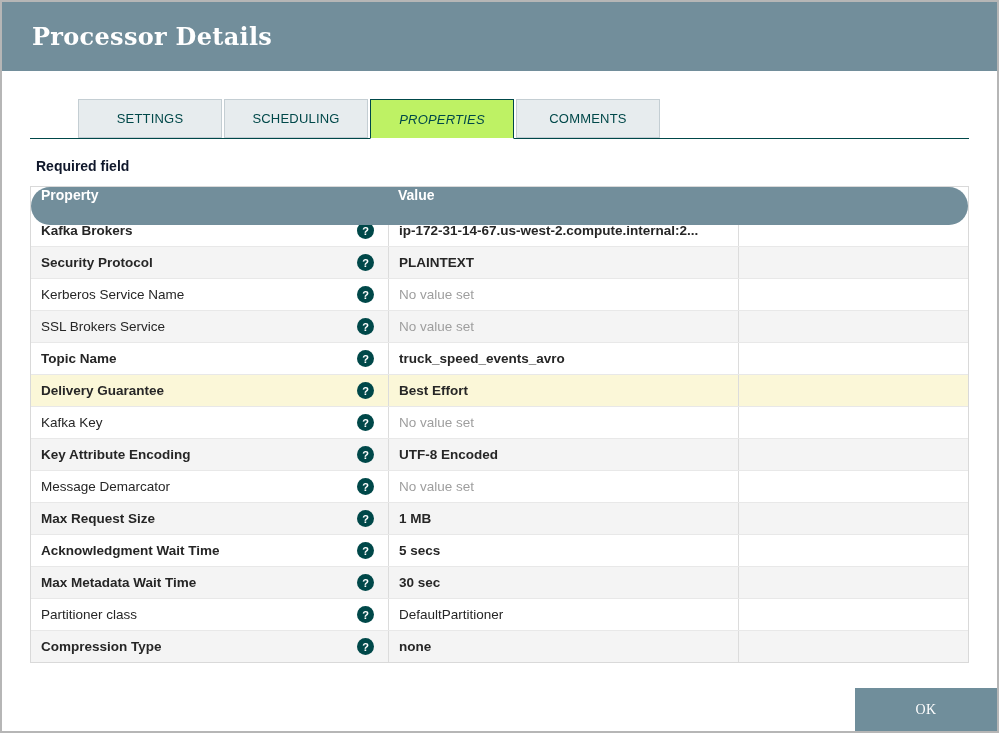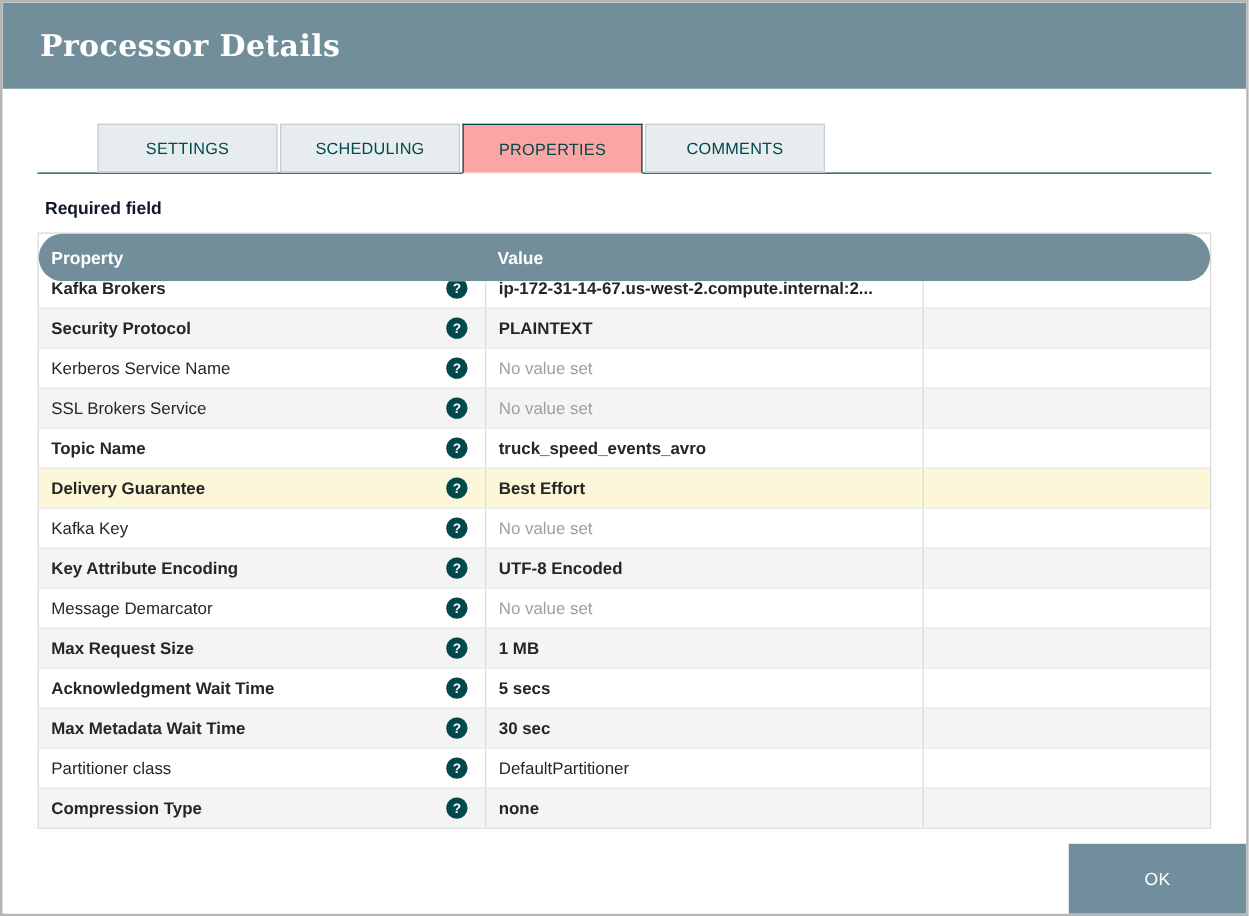--- a/index.html
+++ b/index.html
@@ -9,44 +9,44 @@
   }
   .header{height:69px;background:var(--header-bg);display:flex;align-items:center;padding:0 30px;}
   .title{color:#fff;font-family:"DejaVu Serif",serif;font-weight:bold;font-size:24px;letter-spacing:.3px;}
   .content{padding:28px 28px 0;}
   .tabs{display:flex;gap:2px;border-bottom:1px solid var(--accent);padding-left:48px;}
   .tab{
     width:144px;height:39px;box-sizing:border-box;display:flex;align-items:center;justify-content:center;
     background:#e7ecee;border:1px solid #c4ced3;color:var(--accent);
     font-size:13px;font-weight:500;cursor:pointer;letter-spacing:.2px;
   }
-  .tab.active{background:#fca5a5;border:1px solid var(--accent);border-bottom:1px solid #fff;margin-bottom:-1px;height:40px;font-weight:500;}
+  .tab.active{background:#bef264;border:1px solid var(--accent);border-bottom:1px solid #fff;margin-bottom:-1px;height:40px;font-weight:500;font-style:italic;}
   .required-note{font-weight:bold;font-size:14px;margin:19px 6px 12px;color:#0f172a;}
   .table{border:1px solid #d9d9d9;}
-  .thead{display:flex;background:var(--header-bg);color:#fff;font-weight:bold;font-size:14px;height:38px;align-items:center;border-radius:19px;}
+  .thead{display:flex;background:var(--header-bg);color:#fff;font-weight:bold;font-size:14px;height:38px;border-radius:19px;}
   .col-prop{width:357px;box-sizing:border-box;padding-left:10px;}
   .col-val{width:350px;box-sizing:border-box;padding-left:10px;}
   .col-rest{flex:1;}
   .tbody{overflow:hidden;}
   .row{display:flex;height:31px;align-items:center;font-size:13.5px;border-top:1px solid #e8e8e8;background:#fff;}
   .row:nth-child(even){background:var(--stripe);}
   .row.highlight{background:var(--row-highlight);}
   .row.clipped{margin-top:-11px;}
   .cell-prop{width:357px;box-sizing:border-box;display:flex;align-items:center;justify-content:space-between;padding:0 14px 0 10px;color:#262626;align-self:stretch;text-align:center;}
   .cell-val{width:350px;box-sizing:border-box;padding-left:10px;border-left:1px solid #dcdcdc;align-self:stretch;display:flex;align-items:center;white-space:nowrap;overflow:hidden;color:#262626;}
   .cell-rest{flex:1;align-self:stretch;border-left:1px solid #dcdcdc;}
   .row.required .prop-name,.row.required .cell-val{font-weight:bold;}
   .row.novalue .cell-val{color:var(--novalue-text);font-weight:normal;}
   .help{
     width:17px;height:17px;border-radius:50%;background:var(--accent);color:#fff;
     font-size:11px;font-weight:bold;display:flex;align-items:center;justify-content:center;flex:none;cursor:pointer;
   }
   .ok-btn{
-    position:absolute;right:0;bottom:0;width:142px;height:56px;background:var(--ok-bg);
-    color:#fff;border:none;font-size:14px;font-family:Liberation Sans, sans-serif;cursor:pointer;letter-spacing:.3px;
+    position:absolute;right:0;bottom:0;width:142px;height:43px;background:var(--ok-bg);
+    color:#fff;border:none;font-size:14px;font-family:Liberation Serif, serif;cursor:pointer;letter-spacing:.3px;
   }
 </style>
 </head>
 <body>
 
 <div class="dialog">
 
   <div class="header">
     <span class="title">Processor Details</span>
   </div>

